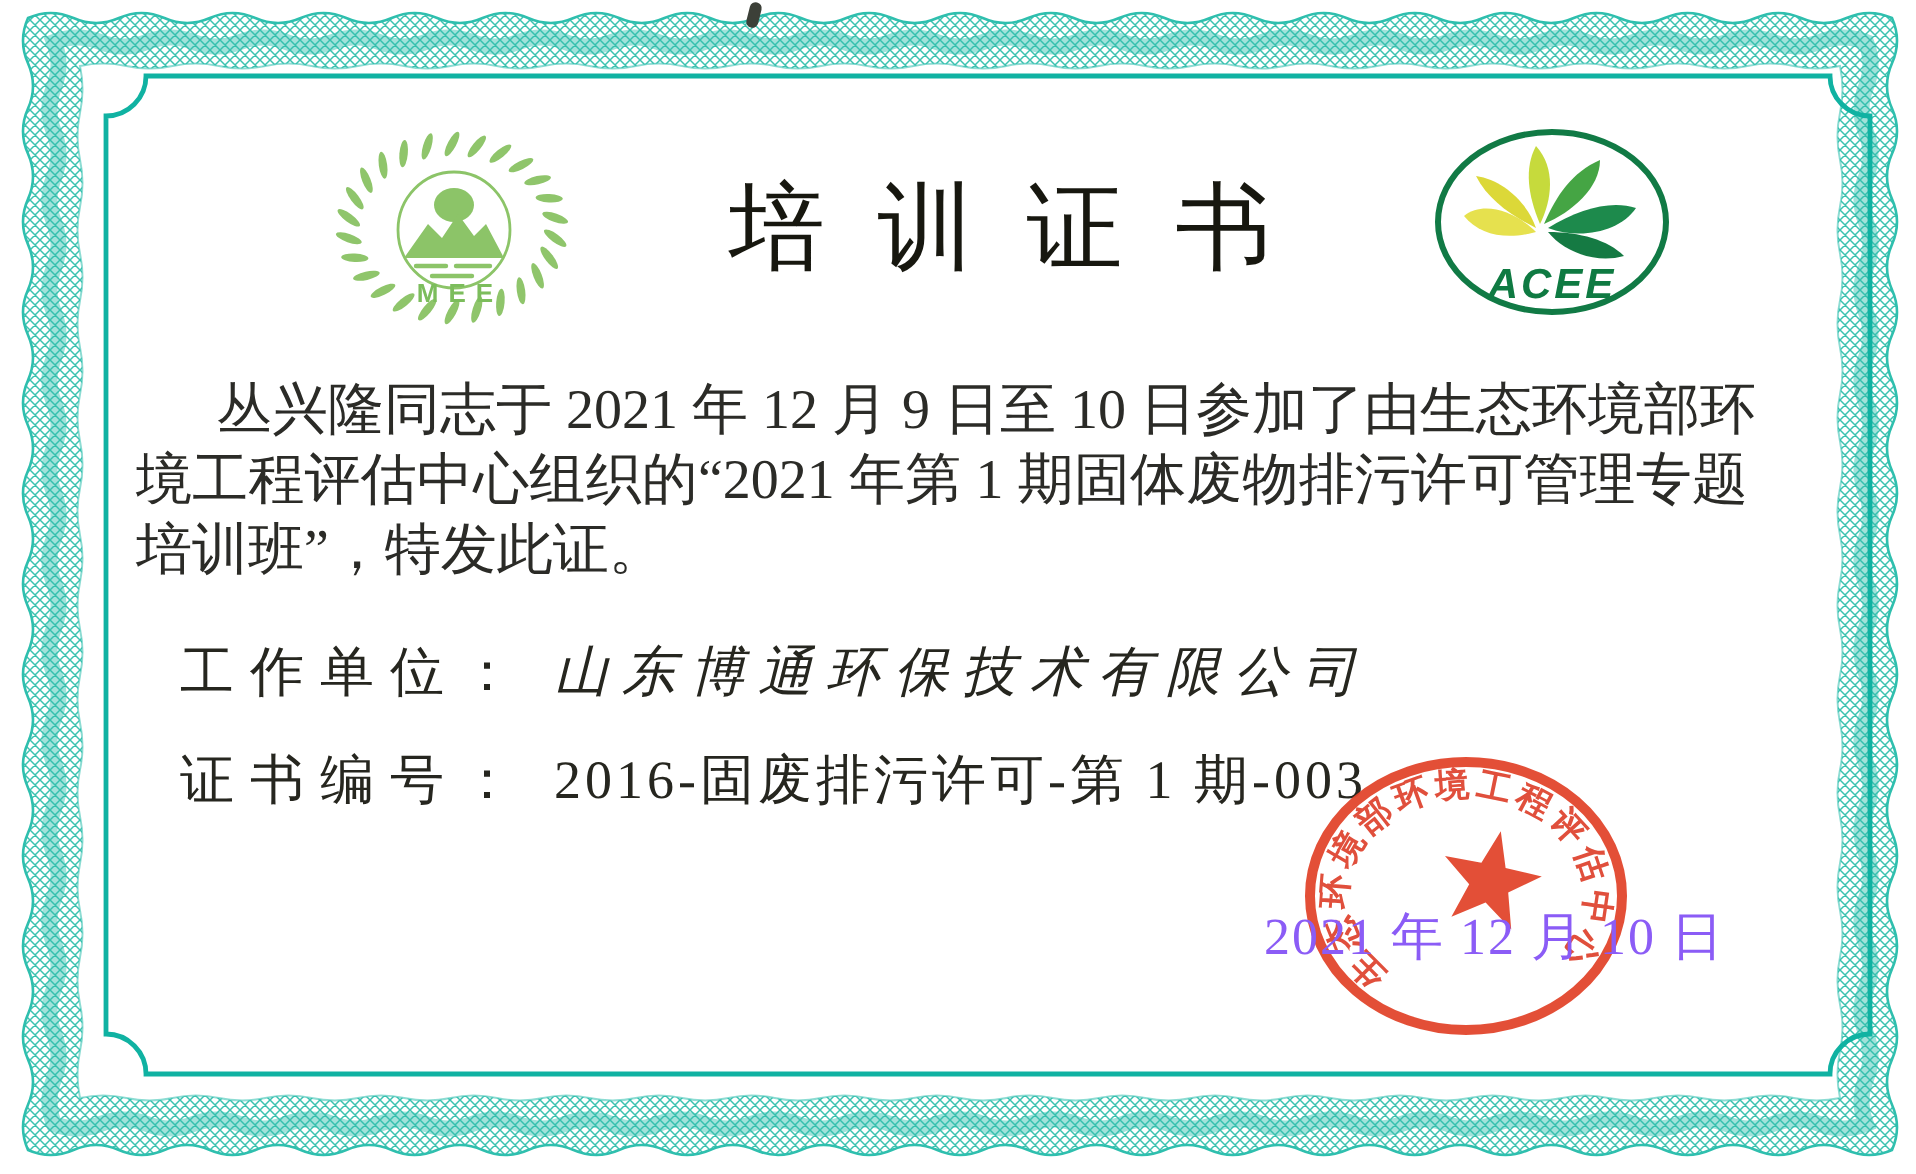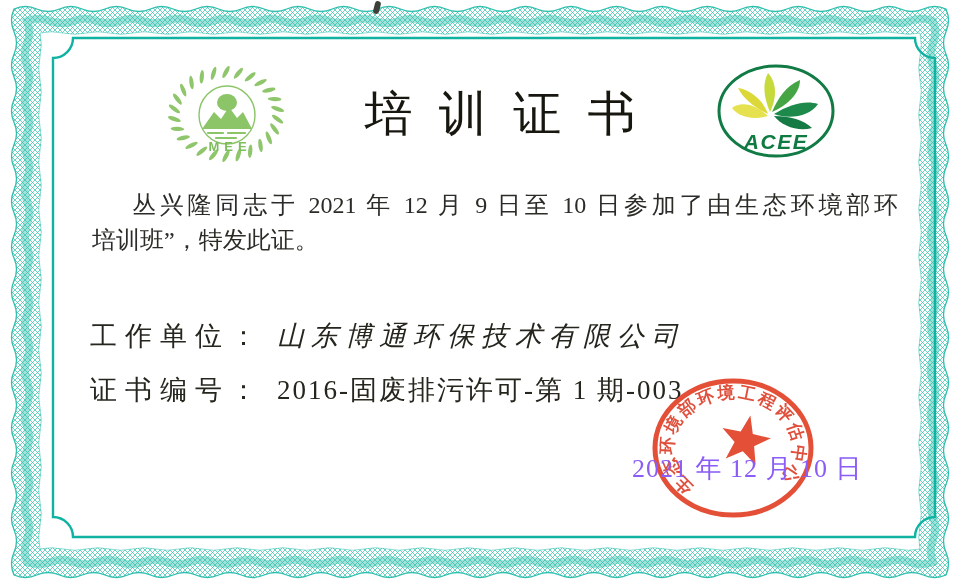--- a/index.html
+++ b/index.html
@@ -11,21 +11,21 @@
   }
   #border-svg{position:absolute;left:0;top:0;width:958px;height:587px;}
   .logo-svg{position:absolute;}
   #mee-svg{left:146px;top:62px;width:160px;height:104px;}
   #acee-svg{left:712px;top:60px;width:132px;height:106px;}
   #title{
     position:absolute;left:300px;top:82px;width:400px;
     text-align:center;font-size:48px;font-weight:normal;color:#17170f;
     letter-spacing:0.55em;text-indent:0.55em;white-space:nowrap;
   }
-  #paragraph{position:absolute;left:92px;top:188px;width:806px;font-size:24px;line-height:35px;color:#2b2b27;}
+  #paragraph{position:absolute;left:68px;top:188px;width:806px;font-size:28px;line-height:35px;color:#2b2b27;}
   .body-line{text-align:justify;text-align-last:justify;white-space:nowrap;}
   .body-line.first{text-indent:40px;}
   .body-line.last{text-align:center;text-align-last:left;}
   .field-row{position:absolute;left:90px;font-size:27px;white-space:nowrap;color:#26261f;}
   #field-unit{top:318px;}
   #field-no{top:372px;}
   .field-label{letter-spacing:8px;margin-right:12px;}
   .field-value-wide{letter-spacing:7px;font-style:italic;}
   .field-value-narrow{letter-spacing:2px;}
   #seal-svg{position:absolute;left:648px;top:376px;width:176px;height:150px;opacity:0.94;}
@@ -115,20 +115,21 @@
       <path d="M62,54 C78,44 94,40 106,44 C98,56 78,60 62,54 Z" fill="#1d8a4c"></path>
       <path d="M62,56 C78,56 92,60 100,68 C86,72 70,66 62,56 Z" fill="#157a43"></path>
     </g>
     <text x="64" y="89" text-anchor="middle" font-size="21" font-weight="bold" font-style="italic" letter-spacing="1.5" fill="#0f7a42" font-family="Liberation Sans, sans-serif">ACEE</text>
   </svg>
 
   <div id="title">培训证书</div>
 
   <div id="paragraph">
     <div class="body-line first">丛兴隆同志于 2021 年 12 月 9 日至 10 日参加了由生态环境部环</div>
+    <div class="body-line">境工程评估中心组织的“2021 年第 1 期固体废物排污许可管理专题</div>
     <div class="body-line last">培训班”，特发此证。</div>
   </div>
 
   <div id="field-unit" class="field-row">
     <span class="field-label">工作单位：</span><span class="field-value-wide">山东博通环保技术有限公司</span>
   </div>
 
   <div id="field-no" class="field-row">
     <span class="field-label">证书编号：</span><span class="field-value-narrow">2016-固废排污许可-第 1 期-003</span>
   </div>

